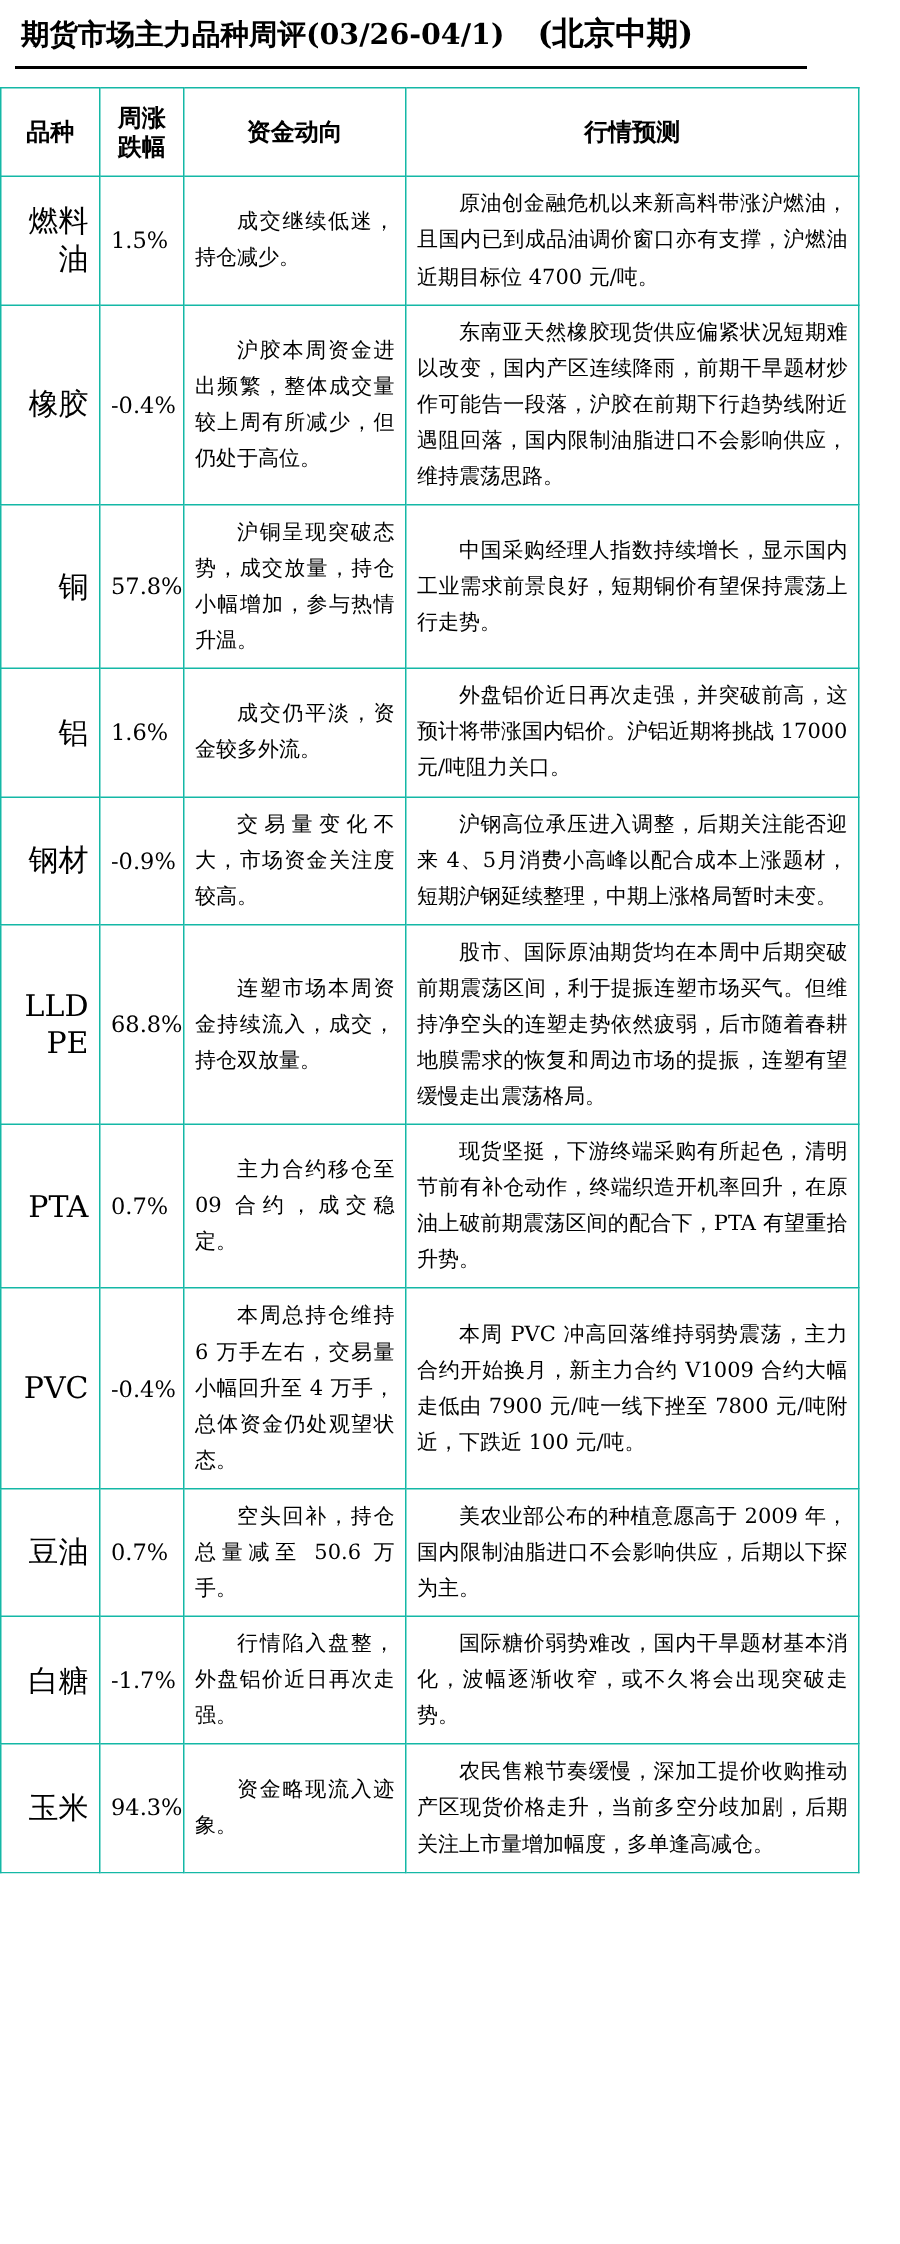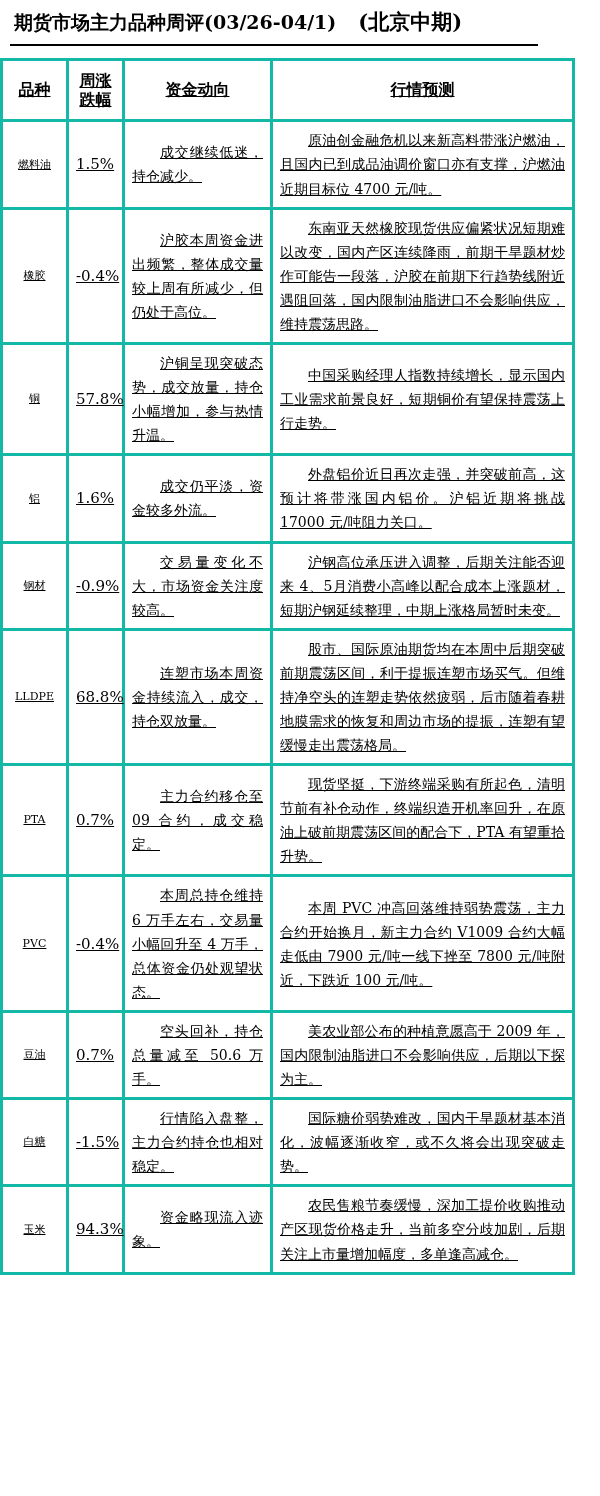--- a/index.html
+++ b/index.html
@@ -38,39 +38,38 @@
     background: #000;
     margin: 2px 10px 0 10px;
   }
   table.main {
     border-collapse: collapse;
     margin: 12px auto 0 auto;
     width: 572px;
     table-layout: fixed;
   }
   table.main th, table.main td {
-    border: 3px solid #14b8a6;
+    border: 1px solid #14b8a6;
     vertical-align: middle;
     padding: 6px 7px;
-    text-decoration: underline;
   }
   table.main th {
     text-align: center;
     font-weight: bold;
     font-size: 16px;
     padding: 10px 4px;
   }
   col.c-name { width: 66px; }
   col.c-chg  { width: 56px; }
   col.c-flow { width: 148px; }
   col.c-fore { width: 302px; }
 
   td.name {
-    text-align: center;
-    font-size: 11px;
+    text-align: right;
+    font-size: 20px;
     line-height: 1.25;
     word-break: break-all;
   }
   td.chg {
     text-align: left;
     font-size: 15px;
   }
   td.flow, td.fore {
     font-size: 14px;
     line-height: 1.72;
@@ -161,22 +160,22 @@
         <td class="fore">本周 PVC 冲高回落维持弱势震荡，主力合约开始换月，新主力合约 V1009 合约大幅走低由 7900 元/吨一线下挫至 7800 元/吨附近，下跌近 100 元/吨。</td>
       </tr>
       <tr>
         <td class="name">豆油</td>
         <td class="chg">0.7%</td>
         <td class="flow">空头回补，持仓总量减至 50.6 万手。</td>
         <td class="fore">美农业部公布的种植意愿高于 2009 年，国内限制油脂进口不会影响供应，后期以下探为主。</td>
       </tr>
       <tr>
         <td class="name">白糖</td>
-        <td class="chg">-1.5%</td>
-        <td class="flow">行情陷入盘整，主力合约持仓也相对稳定。</td>
+        <td class="chg">-1.7%</td>
+        <td class="flow">行情陷入盘整，外盘铝价近日再次走强。</td>
         <td class="fore">国际糖价弱势难改，国内干旱题材基本消化，波幅逐渐收窄，或不久将会出现突破走势。</td>
       </tr>
       <tr>
         <td class="name">玉米</td>
         <td class="chg">94.3%</td>
         <td class="flow">资金略现流入迹象。</td>
         <td class="fore">农民售粮节奏缓慢，深加工提价收购推动产区现货价格走升，当前多空分歧加剧，后期关注上市量增加幅度，多单逢高减仓。</td>
       </tr>
     </tbody>
   </table>

